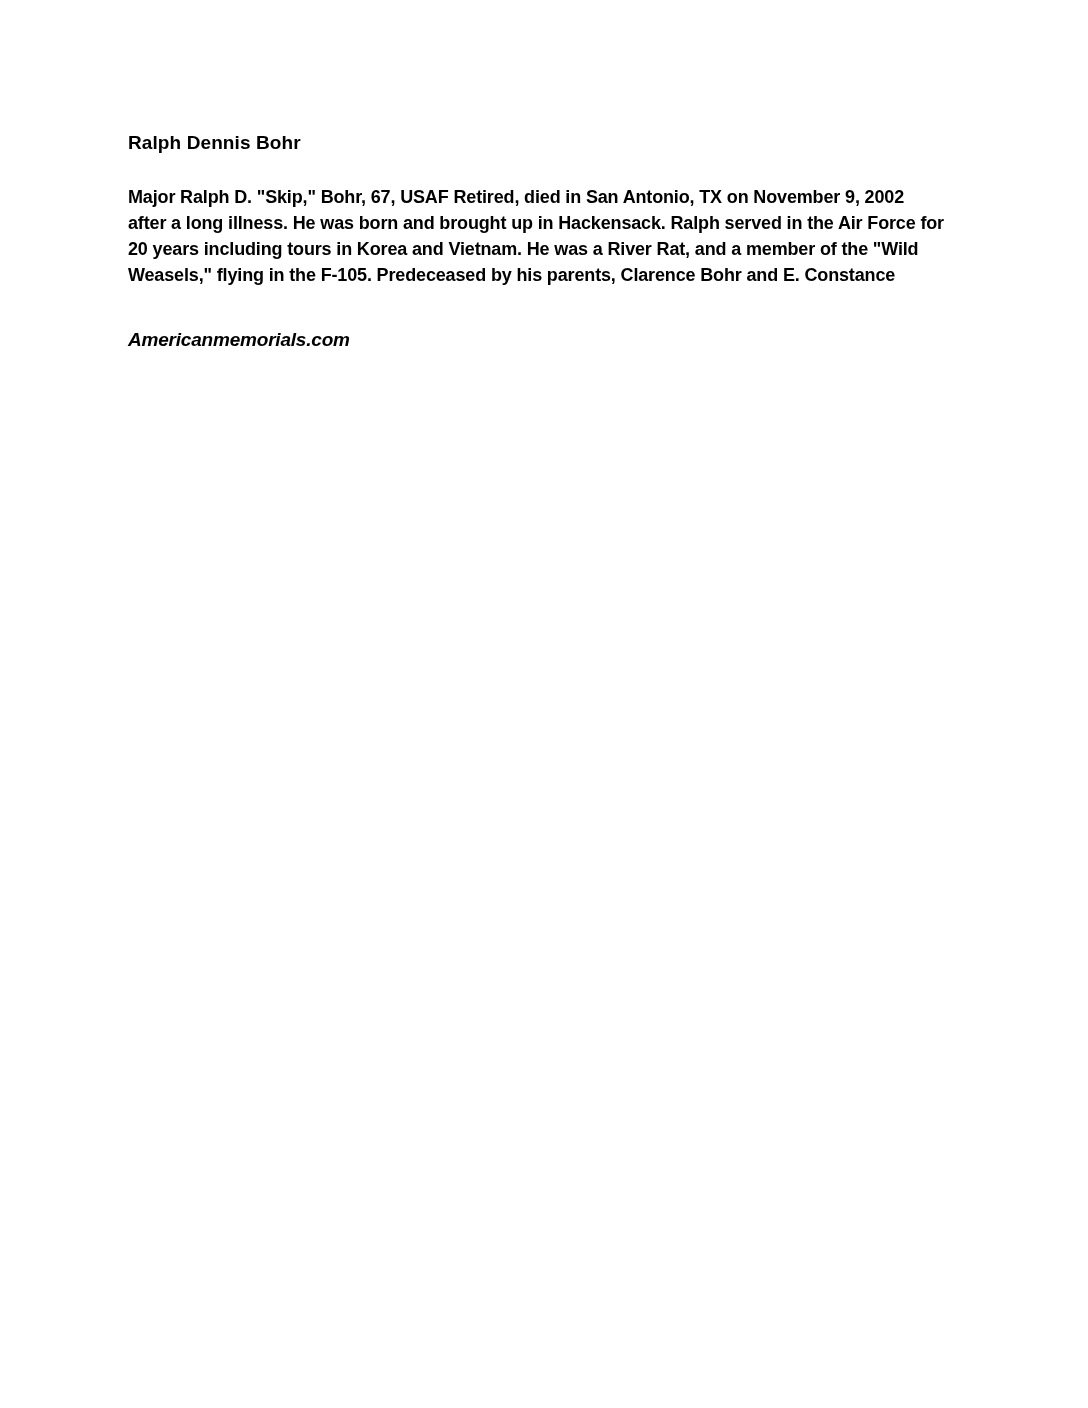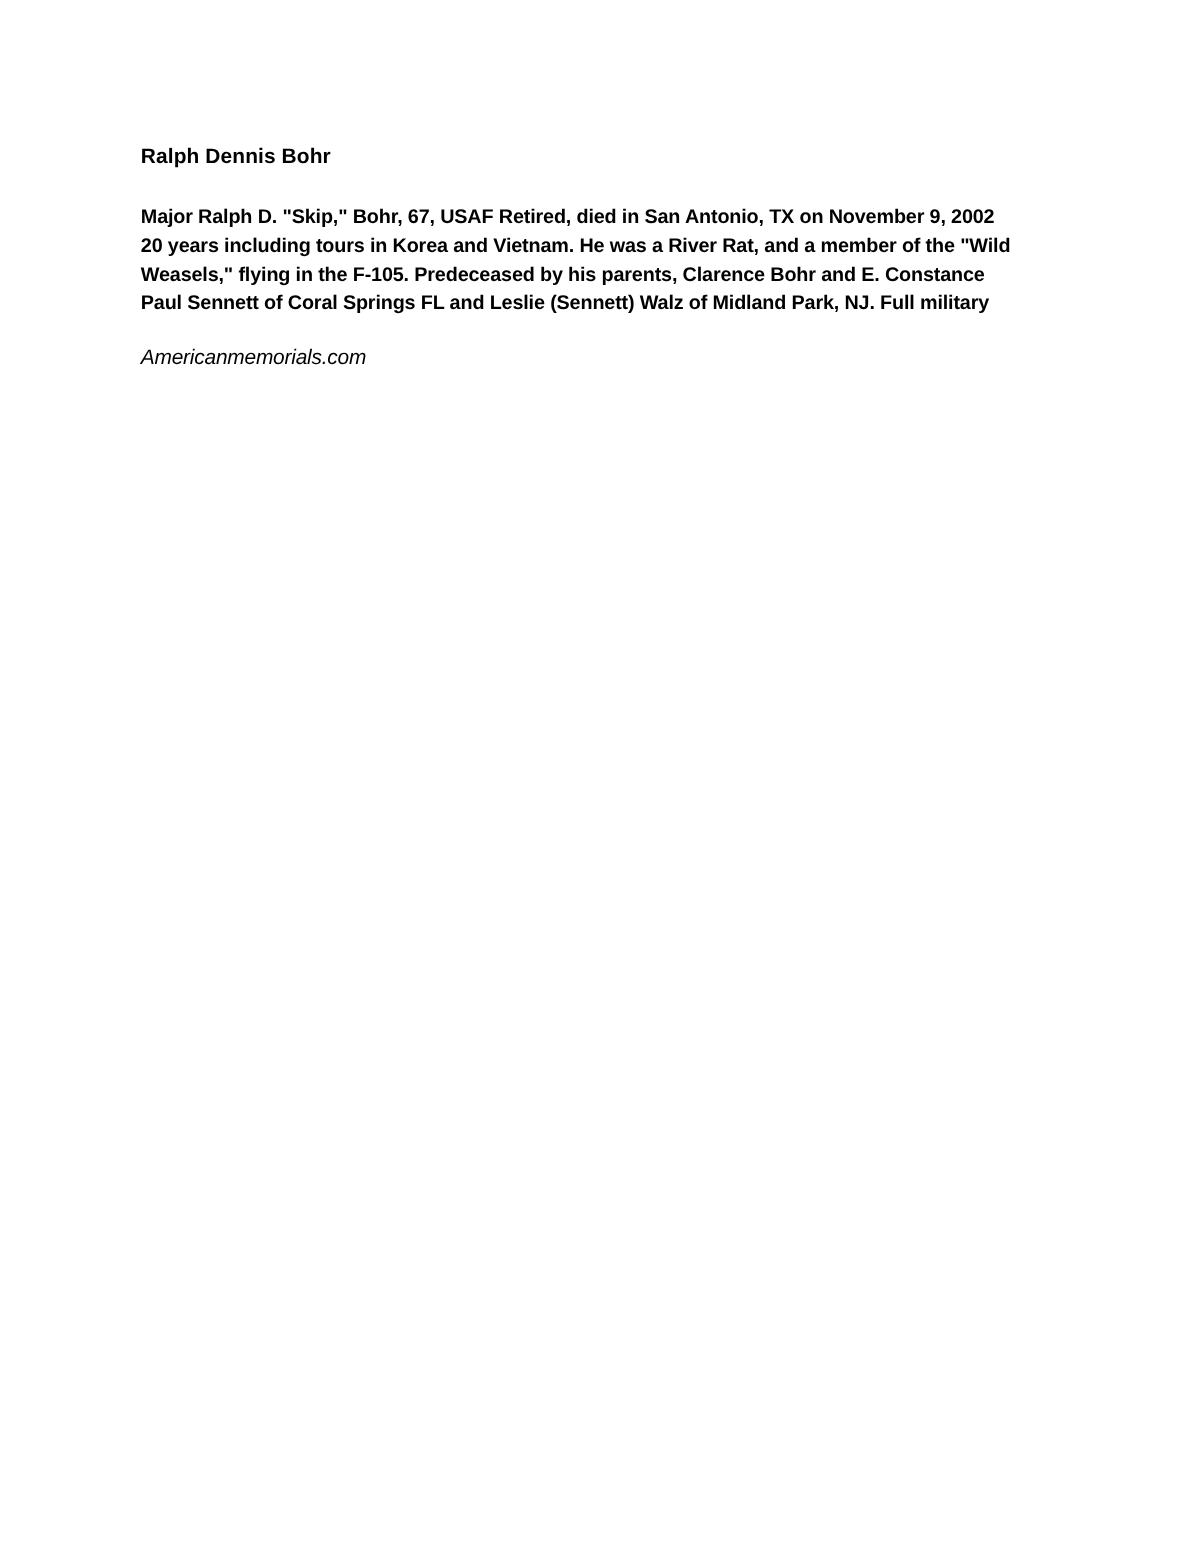--- a/index.html
+++ b/index.html
@@ -38,39 +38,39 @@
     font-weight: 600;
     letter-spacing: -0.15px;
     line-height: 26px;
   }
 
   .obit-line {
     white-space: nowrap;
   }
 
   .doc-source {
-    margin-top: 26px;
+    margin-top: 40px;
     font-size: 19px;
-    font-weight: 400;
+    font-weight: 700;
     font-style: italic;
     letter-spacing: -0.2px;
     line-height: 24px;
   }
 </style>
 </head>
 <body>
 
 <div class="page">
   <div class="content">
 
     <div class="doc-title">Ralph Dennis Bohr</div>
 
     <div class="obit-paragraph">
       <div class="obit-line">Major Ralph D. "Skip," Bohr, 67, USAF Retired, died in San Antonio, TX on November 9, 2002</div>
+      <div class="obit-line">after a long illness. He was born and brought up in Hackensack. Ralph served in the Air Force for</div>
       <div class="obit-line">20 years including tours in Korea and Vietnam. He was a River Rat, and a member of the "Wild</div>
       <div class="obit-line">Weasels," flying in the F-105. Predeceased by his parents, Clarence Bohr and E. Constance</div>
-      <div class="obit-line">Paul Sennett of Coral Springs FL and Leslie (Sennett) Walz of Midland Park, NJ. Full military</div>
     </div>
 
     <div class="doc-source">Americanmemorials.com</div>
 
   </div>
 </div>
 
 </body></html>

